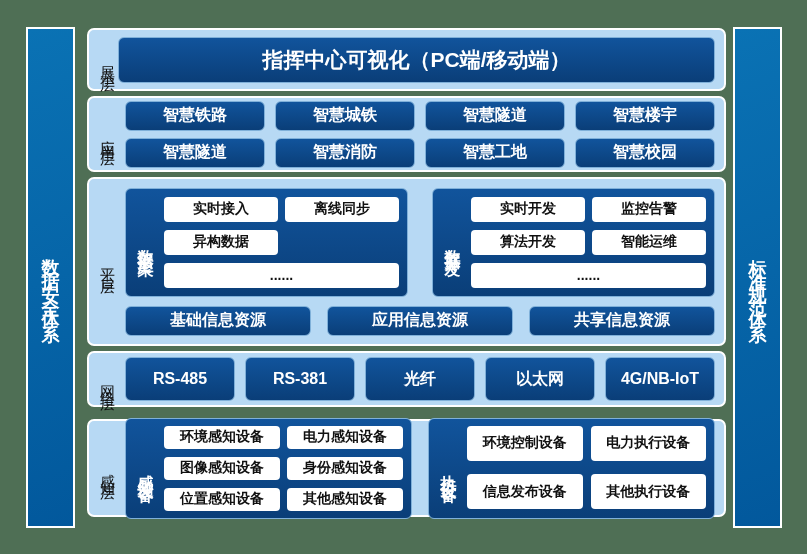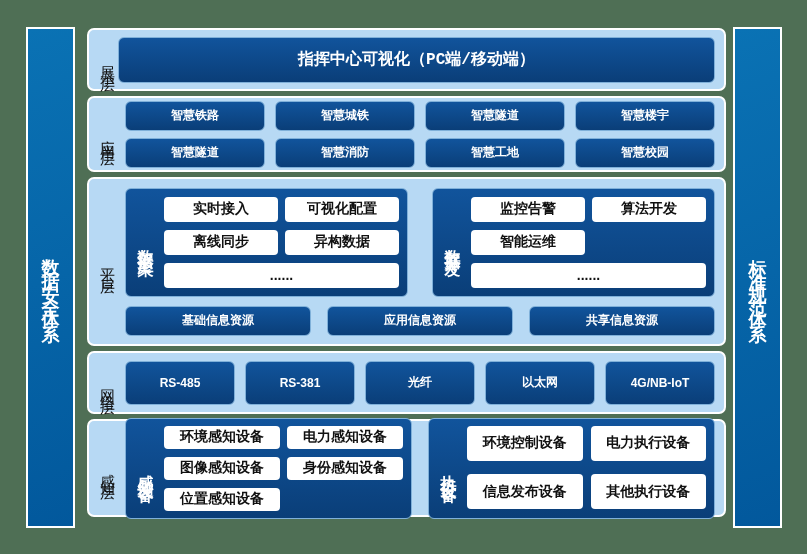--- a/index.html
+++ b/index.html
@@ -33,27 +33,27 @@
   }
   .layer-label{
     writing-mode:vertical-rl;text-orientation:upright;
     color:var(--label-text);font-size:15px;font-weight:500;letter-spacing:6px;
     width:20px;flex:0 0 20px;display:flex;align-items:center;justify-content:center;
     padding-top:6px;
   }
   .darkbox{
     background:linear-gradient(180deg,var(--box-top),var(--box-bottom));
     border:1px solid var(--box-border);border-radius:6px;box-sizing:border-box;
-    color:var(--box-text);font-weight:bold;font-size:12px;
+    color:var(--box-text);font-weight:bold;font-size:16px;
     display:flex;align-items:center;justify-content:center;white-space:nowrap;
   }
 
   
   .panel-display{top:28px;height:63px;}
-  .panel-display .darkbox{flex:1;height:46px;margin-left:1px;font-size:16px;font-family:Liberation Mono, monospace;}
+  .panel-display .darkbox{flex:1;height:46px;margin-left:1px;font-size:21px;}
 
   
   .panel-app{top:96px;height:76px;}
   .app-grid{flex:1;margin-left:8px;display:grid;grid-template-columns:repeat(4,1fr);gap:7px 10px;}
   .app-grid .darkbox{height:30px;}
 
   
   .panel-platform{top:177px;height:169px;}
   .platform-body{flex:1;margin-left:8px;display:flex;flex-direction:column;gap:9px;}
   .groups-row{display:flex;gap:24px;}
@@ -73,21 +73,21 @@
   .chip{
     background:var(--chip-bg);border-radius:4px;color:var(--chip-text);
     font-size:14px;font-weight:600;display:flex;align-items:center;justify-content:center;
     height:25px;white-space:nowrap;
   }
   .chip.span2{grid-column:1 / -1;}
   .resources-row{display:flex;gap:16px;}
   .resources-row .darkbox{flex:1;height:30px;}
 
   
-  .panel-network{top:351px;height:63px;}
+  .panel-network{top:351px;height:56px;}
   .net-row{flex:1;margin-left:8px;display:flex;gap:10px;}
   .net-row .darkbox{flex:1;height:44px;}
 
   
   .panel-perception{top:419px;height:98px;}
   .perc-body{flex:1;margin-left:8px;display:flex;gap:16px;}
   .perc-body .group{padding:7px 8px;}
   .chips-sense .chip{height:23px;}
   .chips-act{gap:12px 8px;}
   .chips-act .chip{height:35px;}
@@ -124,29 +124,29 @@
   </div>
 
   <div class="panel panel-platform">
     <div class="layer-label">平台层</div>
     <div class="platform-body">
       <div class="groups-row">
         <div class="group">
           <div class="group-label">数据汇聚</div>
           <div class="chips">
             <div class="chip">实时接入</div>
-            <div class="chip">可视化配置</div>
             <div class="chip">离线同步</div>
             <div class="chip">异构数据</div>
             <div class="chip span2">......</div>
           </div>
         </div>
         <div class="group">
           <div class="group-label">数据开发</div>
           <div class="chips">
+            <div class="chip">实时开发</div>
             <div class="chip">监控告警</div>
             <div class="chip">算法开发</div>
             <div class="chip">智能运维</div>
             <div class="chip span2">......</div>
           </div>
         </div>
       </div>
       <div class="resources-row">
         <div class="darkbox">基础信息资源</div>
         <div class="darkbox">应用信息资源</div>
@@ -170,20 +170,21 @@
     <div class="layer-label">感知层</div>
     <div class="perc-body">
       <div class="group">
         <div class="group-label">感知设备</div>
         <div class="chips chips-sense">
           <div class="chip">环境感知设备</div>
           <div class="chip">电力感知设备</div>
           <div class="chip">图像感知设备</div>
           <div class="chip">身份感知设备</div>
           <div class="chip">位置感知设备</div>
+          <div class="chip">其他感知设备</div>
         </div>
       </div>
       <div class="group">
         <div class="group-label">执行设备</div>
         <div class="chips chips-act">
           <div class="chip">环境控制设备</div>
           <div class="chip">电力执行设备</div>
           <div class="chip">信息发布设备</div>
           <div class="chip">其他执行设备</div>
         </div>

